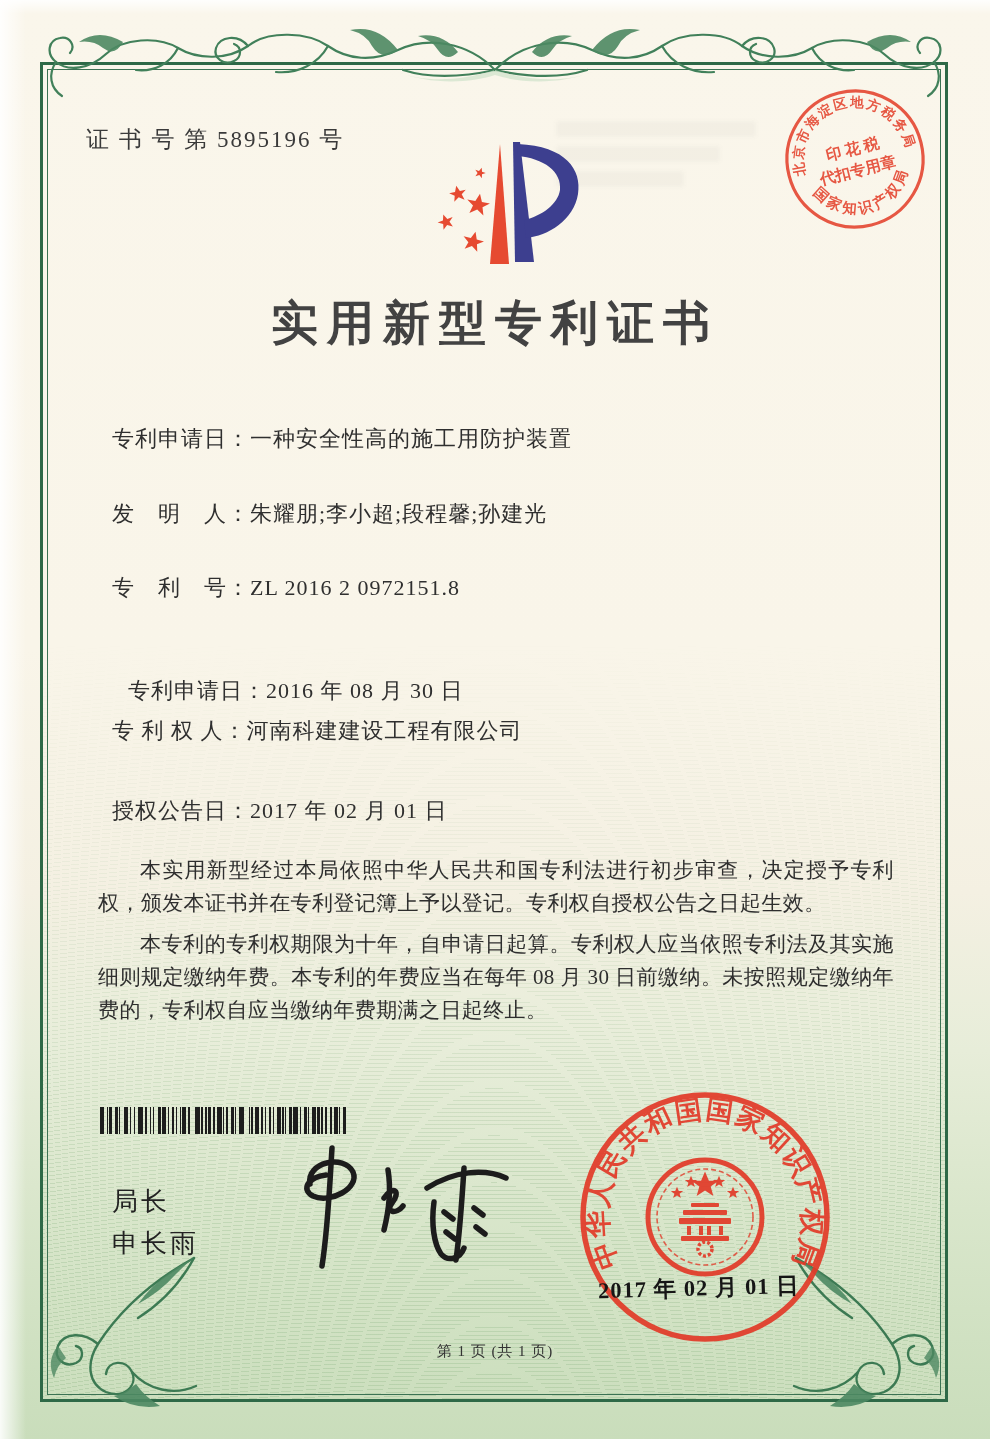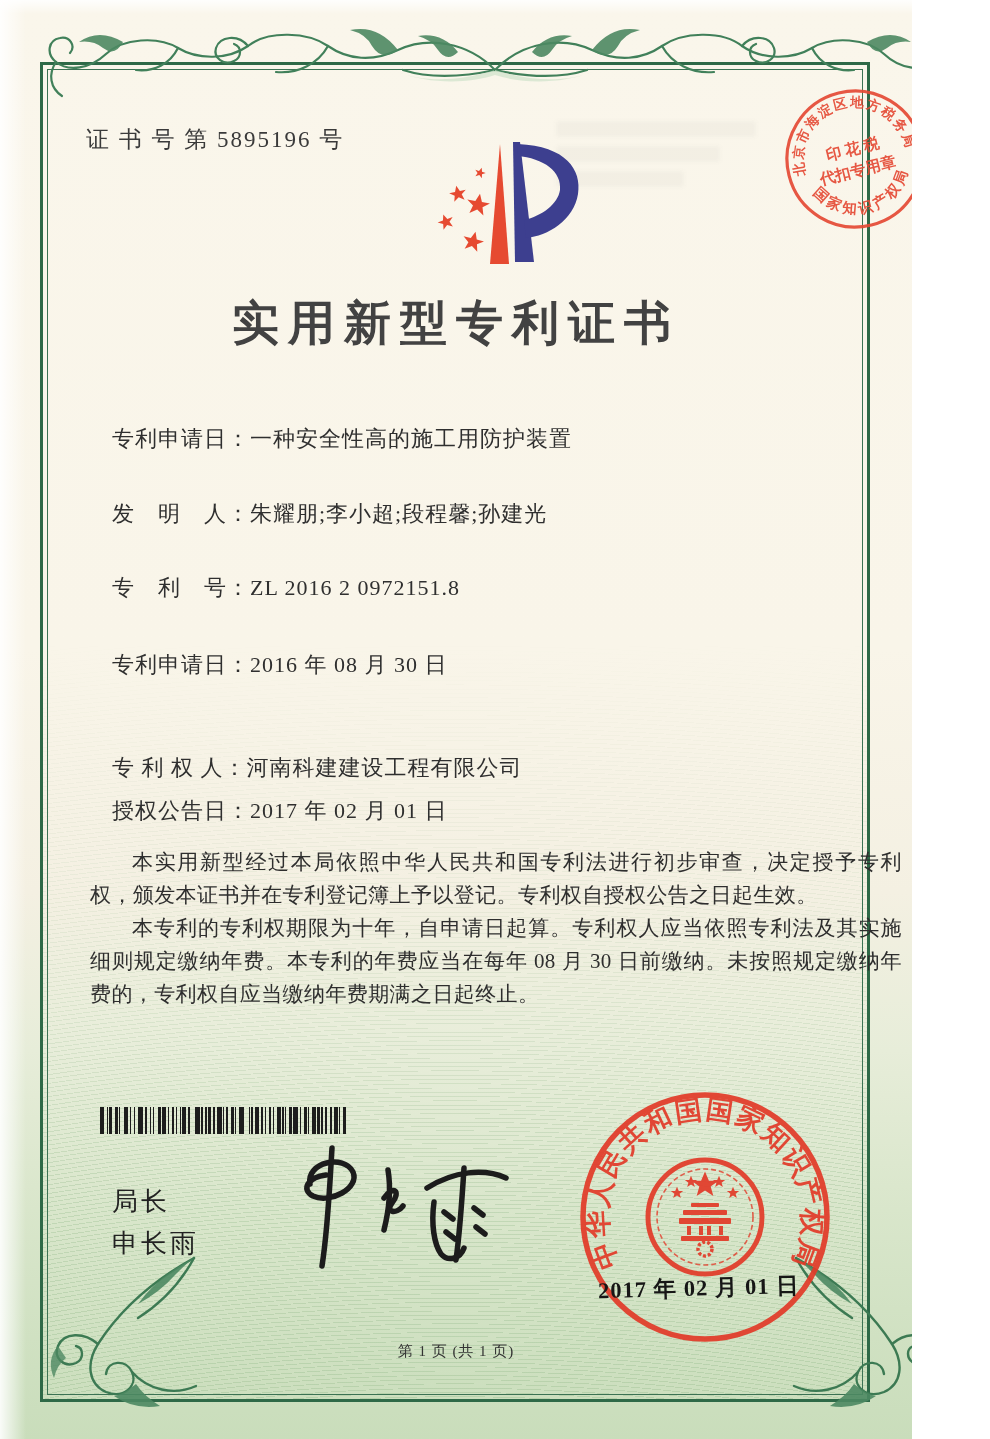--- a/index.html
+++ b/index.html
@@ -1,17 +1,17 @@
 <!DOCTYPE html>
 <html><head>
 <meta charset="utf-8">
 <style>
   html,body{margin:0;padding:0;}
   .page{
-    position:relative; width:912px; height:1439px; overflow:hidden;
+    position:relative; width:990px; height:1439px; overflow:hidden;
     font-family:"Liberation Serif","DejaVu Serif",serif;
     background:linear-gradient(180deg,#faf6eb 0%,#f9f5e9 45%,#f4f0e2 62%,#e7edd9 73%,#d9e6cb 84%,#c9ddbb 100%);
   }
   .abs{position:absolute;}
   
   .edge-left{left:0;top:0;bottom:0;width:26px;background:linear-gradient(90deg,rgba(255,255,255,.9),rgba(255,255,255,0));}
   .edge-top{left:0;top:0;right:0;height:14px;background:linear-gradient(180deg,rgba(255,255,255,.9),rgba(255,255,255,0));}
   
   .waves{
     left:43px;right:45px;top:640px;bottom:38px; z-index:1;
@@ -27,21 +27,21 @@
     content:""; position:absolute; inset:4px; border:1px solid #3b7253;
   }
   .ornament{z-index:3;}
   .bleed{z-index:2; filter:blur(2px); opacity:.55;}
   .bleed div{background:rgba(95,95,105,.09); height:16px; margin:9px 0; border-radius:2px;}
   .cert-no{left:86px;top:124px;font-size:23px;letter-spacing:2px;color:#3a3a3a;z-index:4;}
   .logo{left:416px;top:132px;z-index:4;}
   .title{left:0;right:0;top:296px;text-align:center;font-size:47px;font-weight:700;letter-spacing:9px;color:#424242;z-index:4;line-height:1.15;}
   .field{left:112px;font-size:22px;color:#2f2f2f;letter-spacing:1px;z-index:4;white-space:nowrap;}
   .paras{left:90px;width:812px;top:846px;z-index:4;}
-  .paras p{margin:0;font-size:21px;line-height:33px;color:#2e2e2e;text-indent:2em;text-align:justify;letter-spacing:.4px;}
+  .paras p{margin:8px;font-size:21px;line-height:33px;color:#2e2e2e;text-indent:2em;text-align:justify;letter-spacing:.4px;}
   .barcode{left:100px;top:1107px;width:272px;height:27px;z-index:4;}
   .sig-title{left:112px;top:1184px;font-size:26px;color:#222;font-family:Liberation Serif, serif;z-index:4;letter-spacing:3px;}
   .sig-name{left:112px;top:1226px;font-size:26px;color:#222;font-family:"Liberation Sans","DejaVu Sans",sans-serif;z-index:4;letter-spacing:3px;}
   .sig-script{left:262px;top:1140px;z-index:5;}
   .main-seal{left:574px;top:1086px;z-index:4;opacity:.92;}
   .seal-date{left:598px;top:1272px;width:240px;font-size:22.5px;font-weight:700;color:#161616;letter-spacing:1px;z-index:5;transform:rotate(-1.5deg);white-space:nowrap;}
   .footer{left:0;right:0;top:1342px;text-align:center;font-size:15px;color:#333;letter-spacing:1px;z-index:4;}
   .tax-seal{left:780px;top:84px;transform:rotate(-14deg);z-index:4;opacity:.92;}
   .seal-text{font-family:"Liberation Serif","DejaVu Serif",serif;font-weight:700;}
   svg{display:block;}
@@ -128,24 +128,24 @@
 
   <div class="abs field" style="top:424px;">
     <span>专利申请日：</span><span>一种安全性高的施工用防护装置</span>
   </div>
   <div class="abs field" style="top:499px;">
     <span>发　明　人：</span><span>朱耀朋;李小超;段程馨;孙建光</span>
   </div>
   <div class="abs field" style="top:573px;">
     <span>专　利　号：</span><span>ZL 2016 2 0972151.8</span>
   </div>
-  <div class="abs field" style="top:650px;">
+  <div class="abs field" style="top:676px;margin-left:16px;">
     <span>专利申请日：</span><span>2016 年 08 月 30 日</span>
   </div>
-  <div class="abs field" style="top:753px;">
+  <div class="abs field" style="top:716px;">
     <span>专 利 权 人：</span><span>河南科建建设工程有限公司</span>
   </div>
   <div class="abs field" style="top:796px;">
     <span>授权公告日：</span><span>2017 年 02 月 01 日</span>
   </div>
 
   <div class="abs paras">
     <p>本实用新型经过本局依照中华人民共和国专利法进行初步审查，决定授予专利权，颁发本证书并在专利登记簿上予以登记。专利权自授权公告之日起生效。</p>
     <p>本专利的专利权期限为十年，自申请日起算。专利权人应当依照专利法及其实施细则规定缴纳年费。本专利的年费应当在每年 08 月 30 日前缴纳。未按照规定缴纳年费的，专利权自应当缴纳年费期满之日起终止。</p>
   </div>

